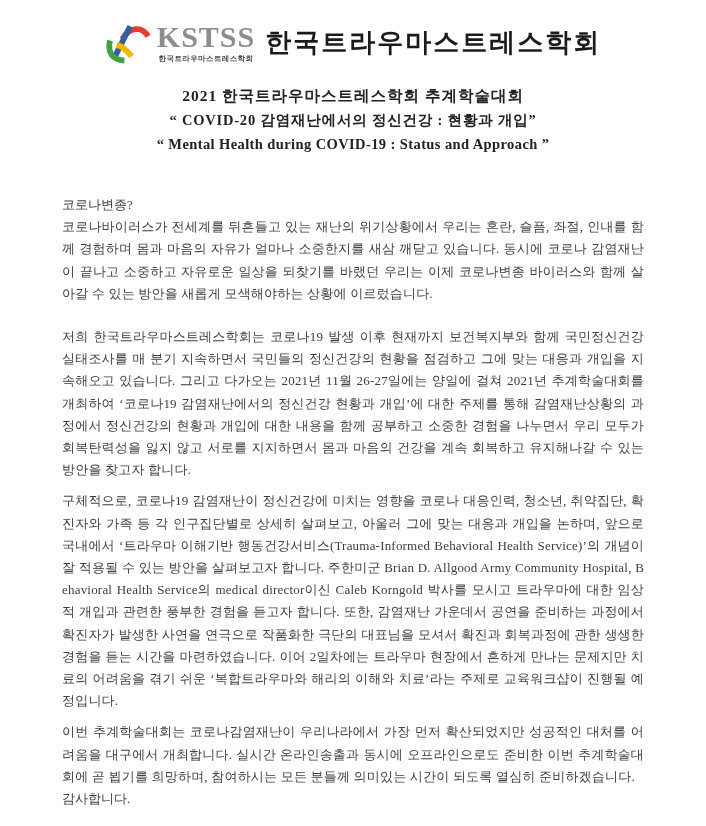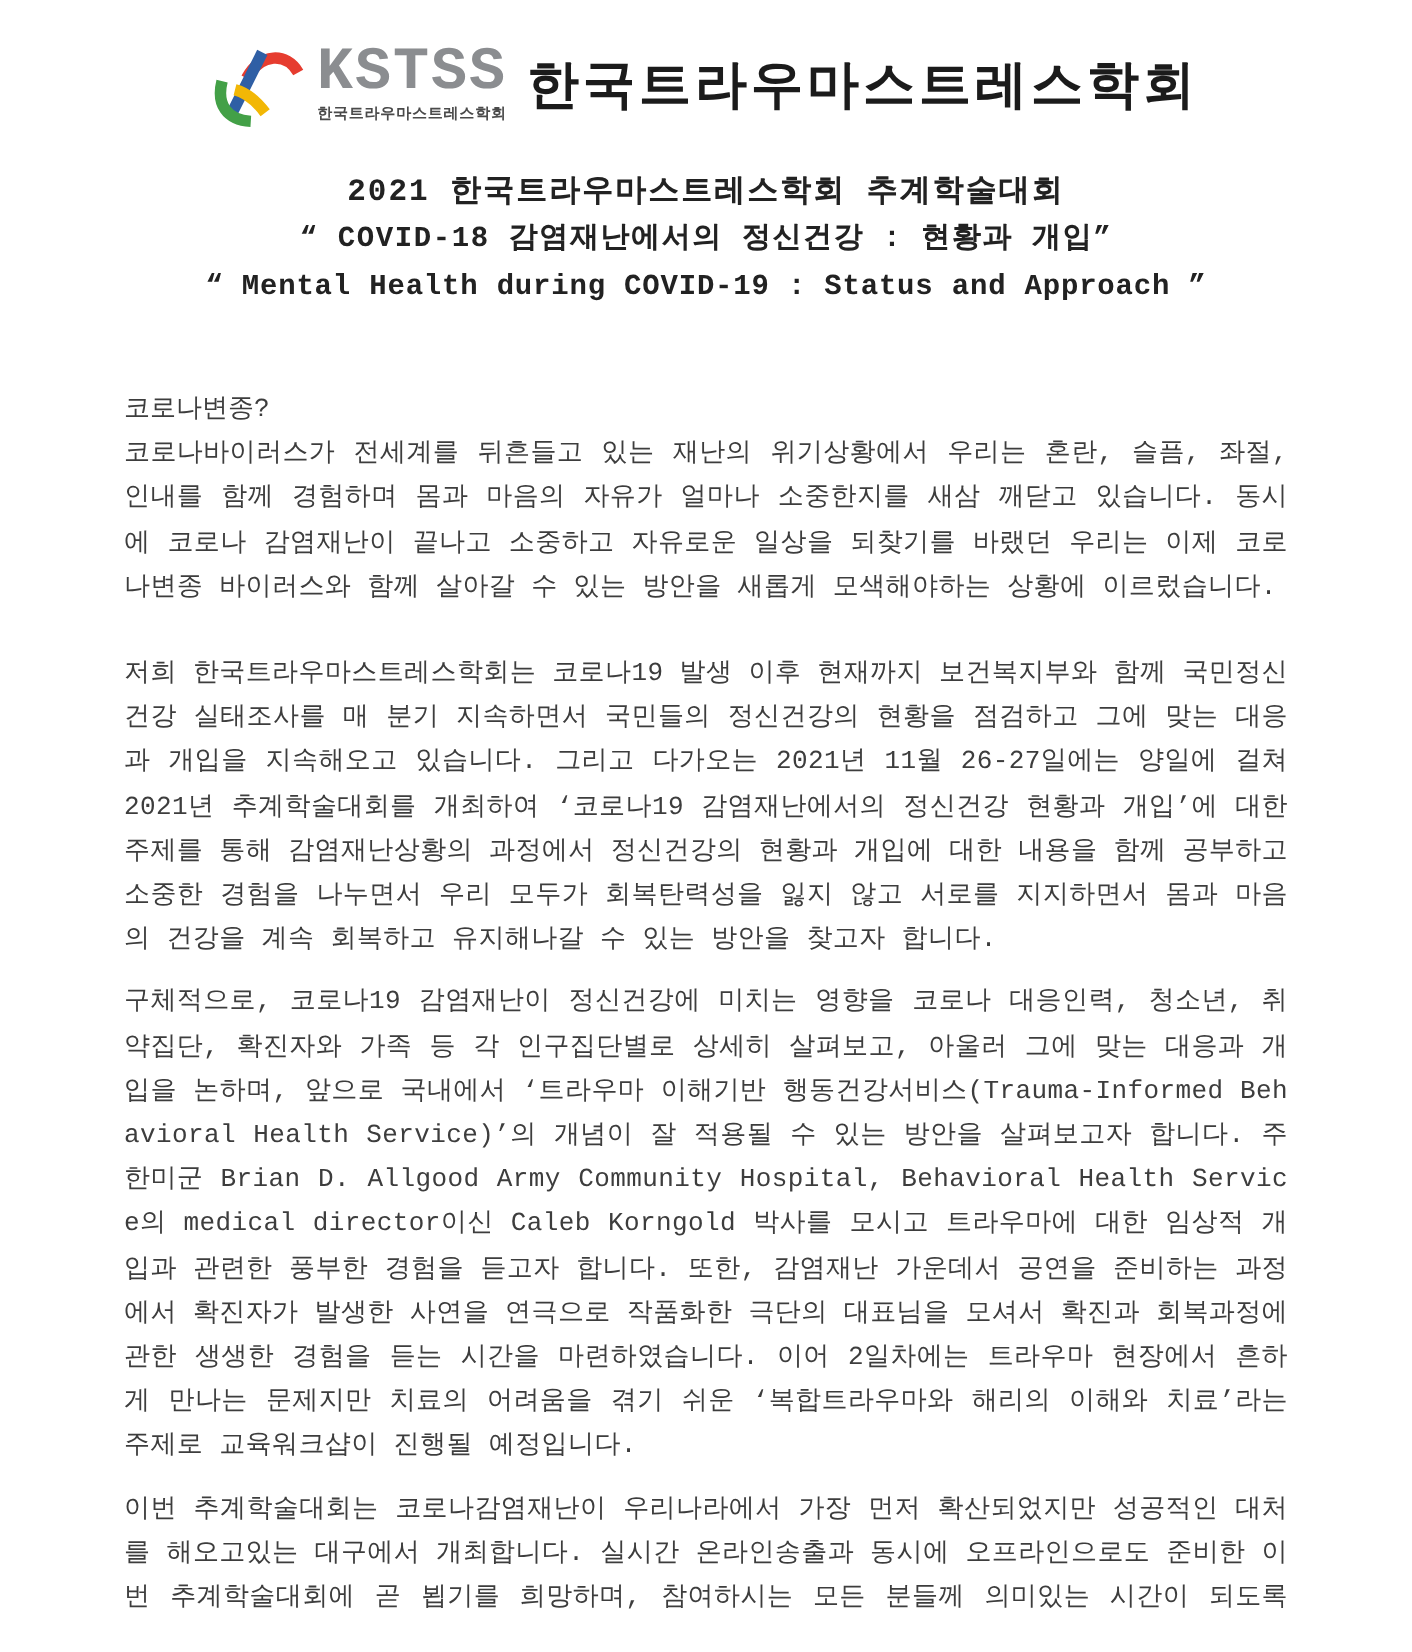--- a/index.html
+++ b/index.html
@@ -3,21 +3,21 @@
 <meta charset="utf-8">
 <style>
   * { margin: 0; padding: 0; box-sizing: border-box; }
   html, body { background: #ffffff; }
   .page {
     position: relative;
     width: 706px;
     height: 805px;
     margin: 0 auto;
     background: #ffffff;
-    font-family: Liberation Mono, monospace;
+    font-family: Liberation Serif, serif;
     color: #3d3d3d;
     overflow: hidden;
   }
   
   .header {
     display: flex;
     align-items: center;
     justify-content: center;
     padding-top: 14px;
     gap: 10px;
@@ -120,27 +120,27 @@
       <div class="logo-textcol">
         <div class="logo-acronym">KSTSS</div>
         <div class="logo-caption">한국트라우마스트레스학회</div>
       </div>
     </div>
     <div class="org-name-large">한국트라우마스트레스학회</div>
   </div>
 
   <div class="title-block">
     <div class="title-line1">2021 한국트라우마스트레스학회 추계학술대회</div>
-    <div class="title-line2">“ COVID-18 감염재난에서의 정신건강 : 현황과 개입”</div>
+    <div class="title-line2">“ COVID-20 감염재난에서의 정신건강 : 현황과 개입”</div>
     <div class="title-line3">“ Mental Health during COVID-19 : Status and Approach ”</div>
   </div>
 
   <div class="content">
     <div class="greeting">코로나변종?</div>
     <div class="para first">코로나바이러스가 전세계를 뒤흔들고 있는 재난의 위기상황에서 우리는 혼란, 슬픔, 좌절, 인내를 함께 경험하며 몸과 마음의 자유가 얼마나 소중한지를 새삼 깨닫고 있습니다. 동시에 코로나 감염재난이 끝나고 소중하고 자유로운 일상을 되찾기를 바랬던 우리는 이제 코로나변종 바이러스와 함께 살아갈 수 있는 방안을 새롭게 모색해야하는 상황에 이르렀습니다.</div>
     <div class="para">저희 한국트라우마스트레스학회는 코로나19 발생 이후 현재까지 보건복지부와 함께 국민정신건강 실태조사를 매 분기 지속하면서 국민들의 정신건강의 현황을 점검하고 그에 맞는 대응과 개입을 지속해오고 있습니다. 그리고 다가오는 2021년 11월 26-27일에는 양일에 걸쳐 2021년 추계학술대회를 개최하여 ‘코로나19 감염재난에서의 정신건강 현황과 개입’에 대한 주제를 통해 감염재난상황의 과정에서 정신건강의 현황과 개입에 대한 내용을 함께 공부하고 소중한 경험을 나누면서 우리 모두가 회복탄력성을 잃지 않고 서로를 지지하면서 몸과 마음의 건강을 계속 회복하고 유지해나갈 수 있는 방안을 찾고자 합니다.</div>
     <div class="para">구체적으로, 코로나19 감염재난이 정신건강에 미치는 영향을 코로나 대응인력, 청소년, 취약집단, 확진자와 가족 등 각 인구집단별로 상세히 살펴보고, 아울러 그에 맞는 대응과 개입을 논하며, 앞으로 국내에서 ‘트라우마 이해기반 행동건강서비스(Trauma-Informed Behavioral Health Service)’의 개념이 잘 적용될 수 있는 방안을 살펴보고자 합니다. 주한미군 Brian D. Allgood Army Community Hospital, Behavioral Health Service의 medical director이신 Caleb Korngold 박사를 모시고 트라우마에 대한 임상적 개입과 관련한 풍부한 경험을 듣고자 합니다. 또한, 감염재난 가운데서 공연을 준비하는 과정에서 확진자가 발생한 사연을 연극으로 작품화한 극단의 대표님을 모셔서 확진과 회복과정에 관한 생생한 경험을 듣는 시간을 마련하였습니다. 이어 2일차에는 트라우마 현장에서 흔하게 만나는 문제지만 치료의 어려움을 겪기 쉬운 ‘복합트라우마와 해리의 이해와 치료’라는 주제로 교육워크샵이 진행될 예정입니다.</div>
-    <div class="para" style="margin-bottom:0;">이번 추계학술대회는 코로나감염재난이 우리나라에서 가장 먼저 확산되었지만 성공적인 대처를 해오고있는 대구에서 개최합니다. 실시간 온라인송출과 동시에 오프라인으로도 준비한 이번 추계학술대회에 곧 뵙기를 희망하며, 참여하시는 모든 분들께 의미있는 시간이 되도록 열심히 준비하겠습니다.</div>
+    <div class="para" style="margin-bottom:0;">이번 추계학술대회는 코로나감염재난이 우리나라에서 가장 먼저 확산되었지만 성공적인 대처를 어려움을 대구에서 개최합니다. 실시간 온라인송출과 동시에 오프라인으로도 준비한 이번 추계학술대회에 곧 뵙기를 희망하며, 참여하시는 모든 분들께 의미있는 시간이 되도록 열심히 준비하겠습니다.</div>
     <div class="closing-line">감사합니다.</div>
 
   </div>
 
 </div>
 
 </body></html>

